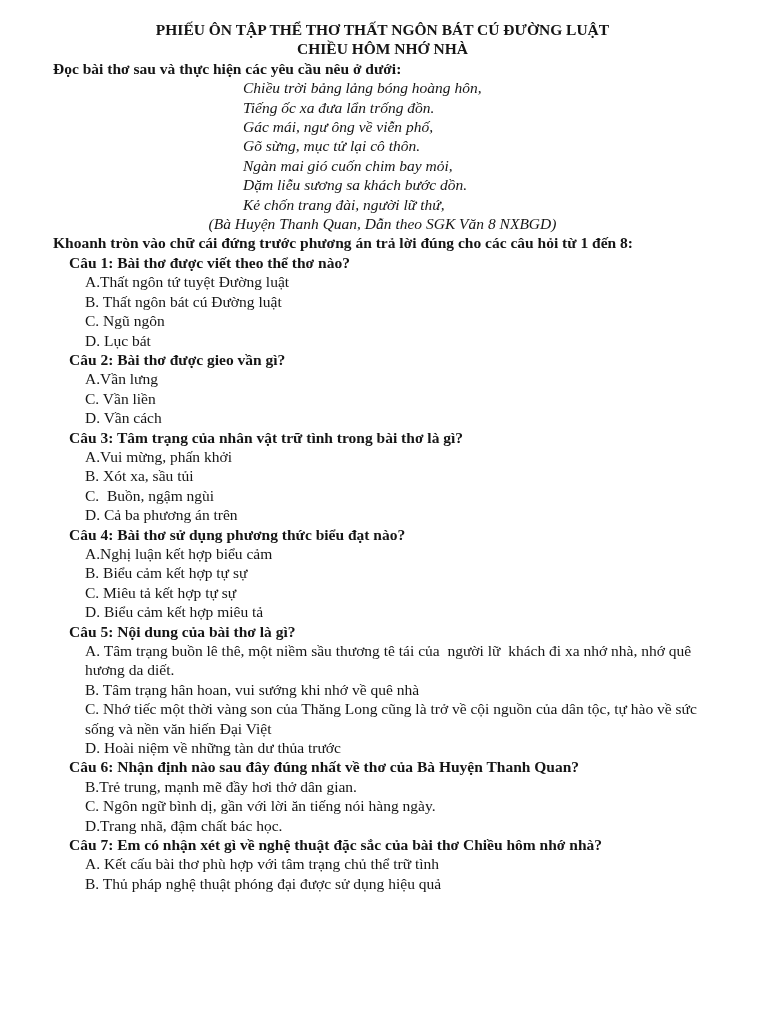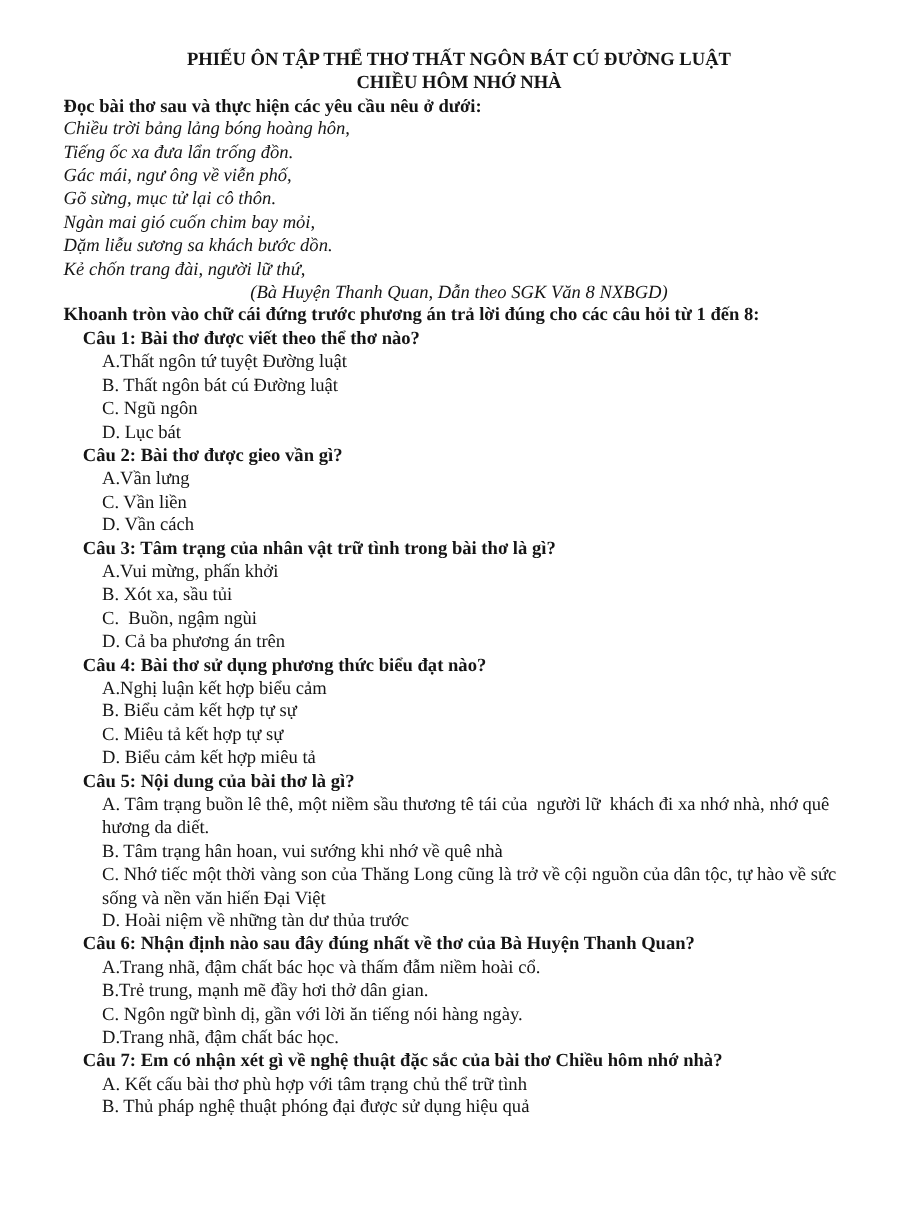--- a/index.html
+++ b/index.html
@@ -13,25 +13,26 @@
     font-family: "Liberation Serif", "DejaVu Serif", serif;
     font-size: 15.5px;
     line-height: 19.4px;
     color: #151515;
     overflow: hidden;
   }
   .page {
     box-sizing: border-box;
     width: 768px;
     height: 984px;
-    padding: 40px 56px 0 53px;
+    padding: 20px 56px 0 53px;
   }
   .bold   { font-weight: bold; }
   .center { text-align: center; }
   .poem {
+    margin-left: 190px;
     font-style: italic;
   }
   .poem-line { white-space: pre-wrap; }
   .attribution {
     text-align: center;
     font-style: italic;
   }
   .q-title { font-weight: bold; white-space: pre-wrap; margin-left: 16px; }
   .opt {
     padding-left: 32px;
@@ -97,21 +98,20 @@
   <section>
     <div class="q-title">Câu 5: Nội dung của bài thơ là gì?</div>
     <div class="opt">A. Tâm trạng buồn lê thê, một niềm sầu thương tê tái của  người lữ  khách đi xa nhớ nhà, nhớ quê hương da diết.</div>
     <div class="opt">B. Tâm trạng hân hoan, vui sướng khi nhớ về quê nhà</div>
     <div class="opt">C. Nhớ tiếc một thời vàng son của Thăng Long cũng là trở về cội nguồn của dân tộc, tự hào về sức sống và nền văn hiến Đại Việt</div>
     <div class="opt">D. Hoài niệm về những tàn dư thủa trước</div>
   </section>
 
   <section>
     <div class="q-title">Câu 6: Nhận định nào sau đây đúng nhất về thơ của Bà Huyện Thanh Quan?</div>
-    <div class="opt">A.Trang nhã, đậm chất bác học và thấm đẫm niềm hoài cổ.</div>
     <div class="opt">B.Trẻ trung, mạnh mẽ đầy hơi thở dân gian.</div>
     <div class="opt">C. Ngôn ngữ bình dị, gần với lời ăn tiếng nói hàng ngày.</div>
     <div class="opt">D.Trang nhã, đậm chất bác học.</div>
   </section>
 
   <section>
     <div class="q-title">Câu 7: Em có nhận xét gì về nghệ thuật đặc sắc của bài thơ Chiều hôm nhớ nhà?</div>
     <div class="opt">A. Kết cấu bài thơ phù hợp với tâm trạng chủ thể trữ tình</div>
     <div class="opt">B. Thủ pháp nghệ thuật phóng đại được sử dụng hiệu quả</div>
   </section>

